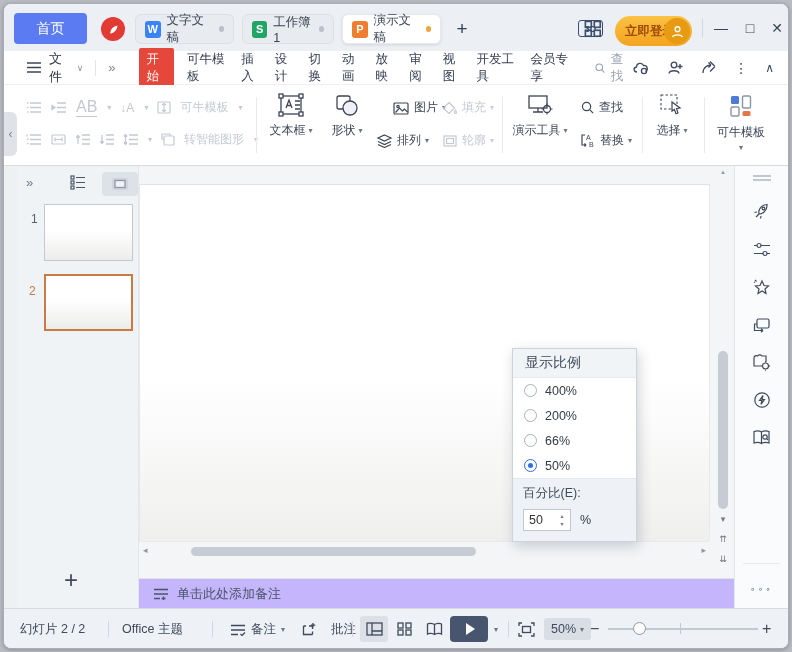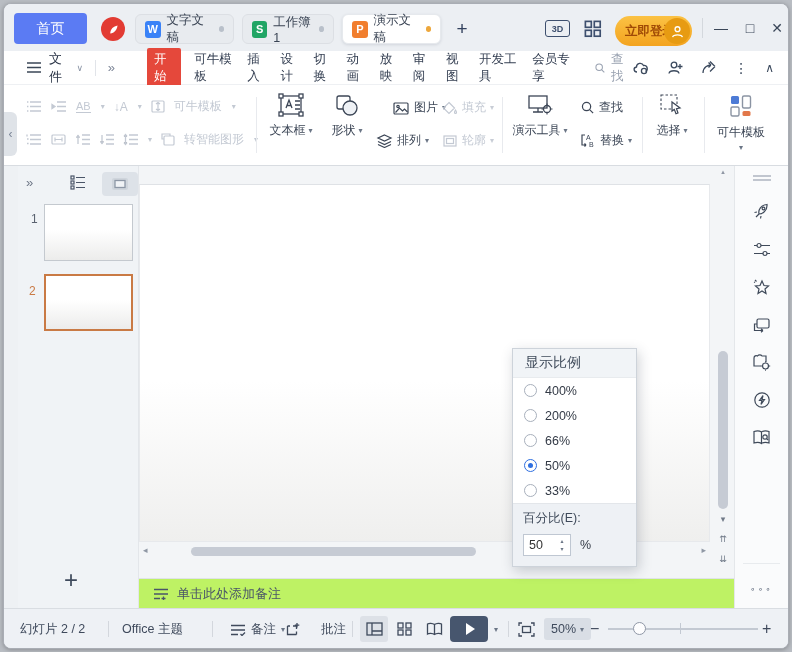--- a/index.html
+++ b/index.html
@@ -16,41 +16,41 @@
   .doc-tab { position:absolute; top:10px; height:30px; border-radius:6px; background:#e8ebef; border:1px solid #dcdfe4;
              display:flex; align-items:center; padding:0 9px; gap:6px; }
   .doc-tab.active { background:#ffffff; border-color:#e6e9ed; box-shadow:0 1px 3px rgba(90,100,120,.18); }
   .tab-ico { width:17px; height:17px; border-radius:3px; color:#fff; font-size:11px; font-weight:bold;
              display:flex; align-items:center; justify-content:center; }
   .tab-label { font-size:12.5px; color:#3a4454; }
   .tab-dot { width:6px; height:6px; border-radius:50%; background:#b9c0ca; }
   .doc-tab.active .tab-dot { background:#eda73c; }
   .newtab { position:absolute; left:446px; top:13px; width:24px; height:24px; font-size:19px; color:#33415e;
             display:flex; align-items:center; justify-content:center; }
-  .badge-3d { position:absolute; left:541px; top:16px; width:25px; height:17px; border:1.4px solid #3d4f6e; border-radius:3px;
+  .badge-3d { position:absolute; left:574px; top:16px; width:25px; height:17px; border:1.4px solid #3d4f6e; border-radius:3px;
               font-size:9px; font-weight:bold; color:#3d4f6e; display:flex; align-items:center; justify-content:center; }
   .grid-ico { position:absolute; left:579px; top:15px; }
   .login-pill { position:absolute; left:611px; top:12px; width:77px; height:30px; border-radius:15px;
                 background:linear-gradient(180deg,#fbc244,#f3a31f); display:flex; align-items:center; }
   .login-text { font-size:12.5px; font-weight:bold; color:#a04a06; margin-left:10px; }
   .login-avatar { position:absolute; right:2px; top:2px; width:26px; height:26px; border-radius:50%; background:#e79b12;
                   display:flex; align-items:center; justify-content:center; }
   .tb-sep { position:absolute; top:14px; width:1px; height:20px; background:#d4d8dd; }
   .winbtn { position:absolute; top:11px; width:26px; height:26px; color:#3a4658; font-size:14px;
             display:flex; align-items:center; justify-content:center; }
 
   
   .menubar { position:absolute; left:0; top:47px; right:0; height:34px; background:#fff; border-bottom:1px solid #eef0f3;
              display:flex; align-items:center; }
   .menubar .hamb { margin-left:22px; }
   .file-label { font-size:13px; color:#2b3547; margin-left:7px; }
   .sm-caret { font-size:9px; color:#8791a3; margin-left:5px; }
   .m-sep { width:1px; height:16px; background:#e1e4e9; margin:0 12px; }
   .m-chevrons { color:#7d8698; font-size:13px; }
-  .menu-items { display:flex; align-items:center; gap:13px; margin-left:32px; font-size:12.5px; color:#343f52; }
+  .menu-items { display:flex; align-items:center; gap:13px; margin-left:24px; font-size:12.5px; color:#343f52; }
   .menu-item.active { background:#e5483b; color:#fff; padding:3px 7px; border-radius:2px; }
   .menu-find { display:flex; align-items:center; gap:5px; color:#98a1b0; font-size:12.5px; margin-left:22px; }
   .menu-right { margin-left:auto; display:flex; align-items:center; gap:17px; margin-right:14px; color:#3c4a5e; }
 
   
   .toolbar { position:absolute; left:0; top:81px; right:0; height:81px; background:#fff; border-bottom:1px solid #d8dce1; }
   .t-sep { position:absolute; top:12px; width:1px; height:56px; background:#e8eaee; }
   .dis { color:#c3c9d3; }
   .drow { position:absolute; left:22px; display:flex; align-items:center; gap:9px; font-size:12px; }
   .dcaret { font-size:8px; margin-left:1px; }
@@ -84,21 +84,21 @@
   .canvas { flex:1; position:relative; background:#f3f5f7; }
   .slide { position:absolute; left:0px; top:18px; right:24px; bottom:36px;
            background:linear-gradient(180deg,#ffffff 55%,#efefee); border:1px solid #e7e9ec; border-top-color:#dfe2e6; }
   .vscroll { position:absolute; top:0; bottom:0; right:4px; width:14px; }
   .vs-up { position:absolute; top:2px; left:0; right:0; text-align:center; font-size:7px; color:#8f97a4; }
   .vs-thumb { position:absolute; left:2px; width:10px; top:185px; height:158px; background:#c6cbd4; border-radius:5px; }
   .vs-glyph { position:absolute; left:0; right:0; text-align:center; font-size:9px; color:#707a88; }
   .hscroll { position:absolute; left:2px; right:26px; bottom:20px; height:13px; }
   .hs-thumb { position:absolute; left:50px; width:285px; top:2px; height:9px; background:#c6cbd4; border-radius:5px; }
   .hs-glyph { position:absolute; top:0px; font-size:9px; color:#8f97a4; }
-  .notes-bar { height:30px; background:#bef264; border-top:1px solid #dfe3e7; display:flex; align-items:center; gap:8px;
+  .notes-bar { height:30px; background:#c4b5fd; border-top:1px solid #dfe3e7; display:flex; align-items:center; gap:8px;
                padding-left:14px; font-size:13px; color:#4a5568; }
 
   .right-sidebar { width:54px; background:#fafbfc; border-left:1px solid #e4e7ea; position:relative;
                    display:flex; flex-direction:column; align-items:center; }
   .rs-handle { margin-top:8px; }
   .rs-icon { margin-top:20px; color:#3f4a5a; }
   .rs-more { position:absolute; bottom:14px; left:0; right:0; text-align:center; font-size:9px; letter-spacing:2px; color:#5c677a; }
   .rs-div { position:absolute; bottom:44px; left:8px; right:8px; height:1px; background:#e8ebee; }
 
   
@@ -241,21 +241,21 @@
 
   <div class="toolbar">
 
     <div class="drow dis" style="top:13px;">
       <svg class="gi" width="16" height="13" viewBox="0 0 16 13" stroke="currentColor" stroke-width="1.3">
           <path d="M4 2h11M4 6.5h11M4 11h11M1 2h1.4M1 6.5h1.4M1 11h1.4"></path>
         </svg>
       <svg class="gi" width="16" height="13" viewBox="0 0 16 13" stroke="currentColor" stroke-width="1.3">
           <path d="M6 2h9M6 6.5h9M6 11h9M1 4.5l3 2-3 2z" fill="currentColor"></path>
         </svg>
-      <span style="border-bottom:1px solid currentColor; font-size:11px;">AB</span>
+      <span style="border-bottom:1px solid currentColor; font-size:16px;">AB</span>
         <span class="dcaret">▾</span>
       <span style="font-size:12px;">↓<span>A</span></span>
         <span class="dcaret">▾</span>
       <svg class="gi" width="14" height="13" viewBox="0 0 14 13" fill="none" stroke="currentColor" stroke-width="1.2">
           <rect x="1" y="1" width="12" height="11" rx="1"></rect>
           <path d="M7 3v7 M5 4l2-1.5 2 1.5 M5 9l2 1.5 2-1.5"></path>
         </svg>
       <span style="font-size:12px;">可牛模板</span>
         <span class="dcaret">▾</span>
     </div>
@@ -516,21 +516,21 @@
     <div class="sb-sep" style="left:208px;"></div>
 
     <div class="sb" style="left:226px; gap:5px;">
       <svg class="gi" width="16" height="13" viewBox="0 0 16 13" stroke="#3f4a5c" stroke-width="1.3" fill="none">
         <path d="M1 2.5h14 M1 7h14 M1 11.5h7 M10.5 11 l1.5 1.5 L15 9.5"></path>
       </svg>
       <span>备注</span>
       <span style="font-size:8px; color:#6b7686;">▾</span>
     </div>
 
-    <div class="sb" style="left:282px; gap:20px;">
+    <div class="sb" style="left:298px; gap:14px;">
       <svg class="gi" width="15" height="14" viewBox="0 0 15 14" stroke="#3f4a5c" stroke-width="1.3" fill="none">
         <path d="M1.5 4 L1.5 12.5 L10.5 12.5 M1.5 4 L4 4 M7 4 L10.5 4 L10.5 7 M10.5 9.5 L10.5 12.5 M11 1v4.5 M8.8 3.2h4.5"></path>
       </svg>
       <span>批注</span>
     </div>
 
     <div class="sb-sep" style="left:348px;"></div>
 
     <div class="sb" style="left:356px; gap:2px;">
       <span class="view-chip sel">
@@ -595,24 +595,20 @@
         <span>200%</span>
       </div>
     <div class="zp-opt">
         <span class="radio"></span>
         <span>66%</span>
       </div>
     <div class="zp-opt">
         <span class="radio checked"></span>
         <span>50%</span>
       </div>
-    <div class="zp-opt">
-        <span class="radio"></span>
-        <span>33%</span>
-      </div>
     <div class="zp-percent">
       <div class="zp-plabel">百分比(E):</div>
       <div class="zp-spin">
         <span class="spin-box">
           <input value="50" style="">
           <span class="spin-arrows">
               <span>▴</span>
               <span>▾</span>
             </span>
         </span>

